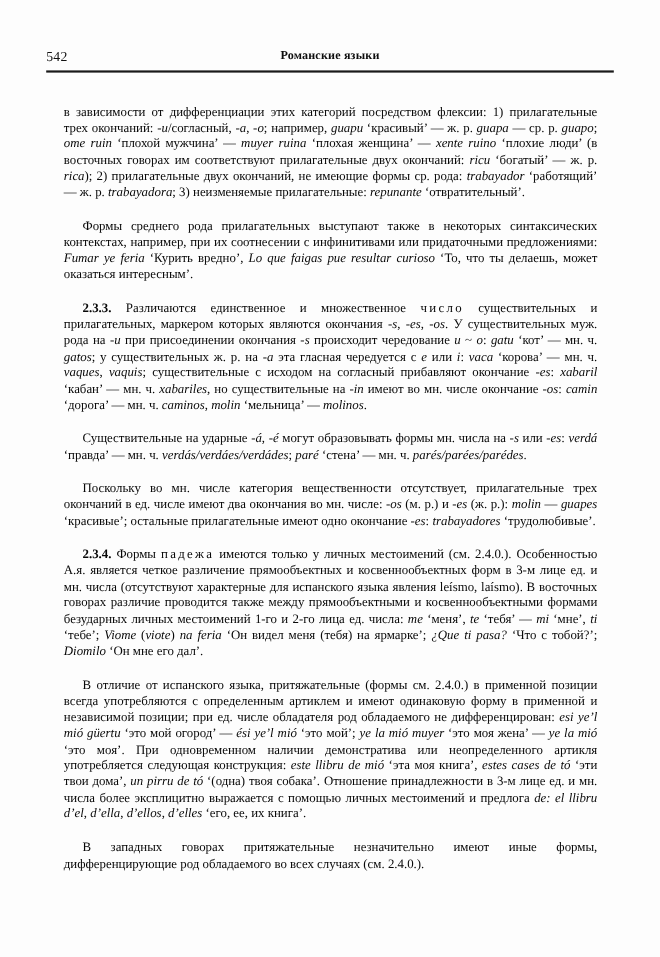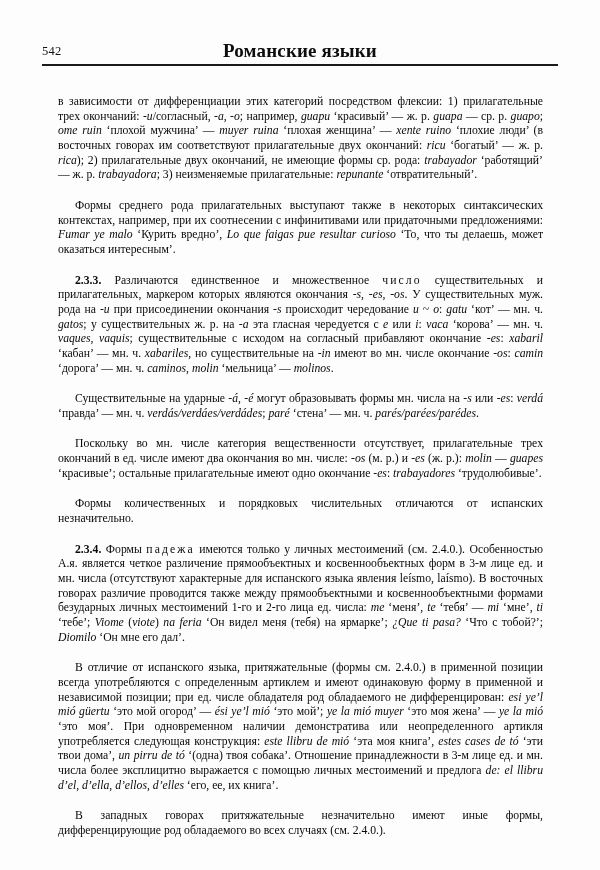--- a/index.html
+++ b/index.html
@@ -33,21 +33,21 @@
     font-size: 12.5px;
     font-weight: 400;
     letter-spacing: .2px;
     color: #111;
     width: 60px;
     flex: none;
   }
   .head-title {
     flex: 1;
     text-align: center;
-    font-size: 19px;
+    font-size: 11px;
     font-weight: bold;
     letter-spacing: .15px;
     color: #0d0d0d;
     margin-left: -60px;
   }
   .head-rule {
     position: absolute;
     left: 42px;
     top: 64px;
     width: 516px;
@@ -89,23 +89,22 @@
 
   <div class="running-head">
     <span class="folio">542</span>
     <span class="head-title">Романские языки</span>
   </div>
 
   <div class="head-rule"></div>
 
   <div class="body-text">
       <p class="para">в зависимости от дифференциации этих категорий посредством флексии: 1) прилагательные трех окончаний: <i>-u</i>/согласный, <i>-a</i>, <i>-o</i>; например, <i>guapu</i> ‘красивый’ — ж. р. <i>guapa</i> — ср. р. <i>guapo</i>; <i>ome ruin</i> ‘плохой мужчина’ — <i>muyer ruina</i> ‘плохая женщина’ — <i>xente ruino</i> ‘плохие люди’ (в восточных говорах им соответствуют прилагательные двух окончаний: <i>ricu</i> ‘богатый’ — ж. р. <i>rica</i>); 2) прилагательные двух окончаний, не имеющие формы ср. рода: <i>trabayador</i> ‘работящий’ — ж. р. <i>trabayadora</i>; 3) неизменяемые прилагательные: <i>repunante</i> ‘отвратительный’.</p>
-      <p class="para indent">Формы среднего рода прилагательных выступают также в некоторых синтаксических контекстах, например, при их соотнесении с инфинитивами или придаточными предложениями: <i>Fumar ye malo</i> ‘Курить вредно’, <i>Lo que faigas pue resultar curioso</i> ‘То, что ты делаешь, может оказаться интересным’.</p>
+      <p class="para indent">Формы среднего рода прилагательных выступают также в некоторых синтаксических контекстах, например, при их соотнесении с инфинитивами или придаточными предложениями: <i>Fumar ye feria</i> ‘Курить вредно’, <i>Lo que faigas pue resultar curioso</i> ‘То, что ты делаешь, может оказаться интересным’.</p>
       <p class="para indent"><b>2.3.3.</b> Различаются единственное и множественное <span class="sp">число</span> существительных и прилагательных, маркером которых являются окончания <i>-s</i>, <i>-es</i>, <i>-os</i>. У существительных муж. рода на <i>-u</i> при присоединении окончания <i>-s</i> происходит чередование <i>u</i> ~ <i>o</i>: <i>gatu</i> ‘кот’ — мн. ч. <i>gatos</i>; у существительных ж. р. на <i>-a</i> эта гласная чередуется с <i>e</i> или <i>i</i>: <i>vaca</i> ‘корова’ — мн. ч. <i>vaques</i>, <i>vaquis</i>; существительные с исходом на согласный прибавляют окончание <i>-es</i>: <i>xabaril</i> ‘кабан’ — мн. ч. <i>xabariles</i>, но существительные на <i>-in</i> имеют во мн. числе окончание <i>-os</i>: <i>camin</i> ‘дорога’ — мн. ч. <i>caminos</i>, <i>molin</i> ‘мельница’ — <i>molinos</i>.</p>
       <p class="para indent">Существительные на ударные <i>-á</i>, <i>-é</i> могут образовывать формы мн. числа на <i>-s</i> или <i>-es</i>: <i>verdá</i> ‘правда’ — мн. ч. <i>verdás/verdáes/verdádes</i>; <i>paré</i> ‘стена’ — мн. ч. <i>parés/parées/parédes</i>.</p>
       <p class="para indent">Поскольку во мн. числе категория вещественности отсутствует, прилагательные трех окончаний в ед. числе имеют два окончания во мн. числе: <i>-os</i> (м. р.) и <i>-es</i> (ж. р.): <i>molin</i> — <i>guapes</i> ‘красивые’; остальные прилагательные имеют одно окончание <i>-es</i>: <i>trabayadores</i> ‘трудолюбивые’.</p>
-      <p class="para indent">Формы количественных и порядковых числительных отличаются от испанских незначительно.</p>
       <p class="para indent"><b>2.3.4.</b> Формы <span class="sp">падежа</span> имеются только у личных местоимений (см. 2.4.0.). Особенностью А.я. является четкое различение прямообъектных и косвеннообъектных форм в 3-м лице ед. и мн. числа (отсутствуют характерные для испанского языка явления leísmo, laísmo). В восточных говорах различие проводится также между прямообъектными и косвеннообъектными формами безударных личных местоимений 1-го и 2-го лица ед. числа: <i>me</i> ‘меня’, <i>te</i> ‘тебя’ — <i>mi</i> ‘мне’, <i>ti</i> ‘тебе’; <i>Viome</i> (<i>viote</i>) <i>na feria</i> ‘Он видел меня (тебя) на ярмарке’; <i>¿Que ti pasa?</i> ‘Что с тобой?’; <i>Diomilo</i> ‘Он мне его дал’.</p>
       <p class="para indent">В отличие от испанского языка, притяжательные (формы см. 2.4.0.) в применной позиции всегда употребляются с определенным артиклем и имеют одинаковую форму в применной и независимой позиции; при ед. числе обладателя род обладаемого не дифференцирован: <i>esi ye’l mió güertu</i> ‘это мой огород’ — <i>ési ye’l mió</i> ‘это мой’; <i>ye la mió muyer</i> ‘это моя жена’ — <i>ye la mió</i> ‘это моя’. При одновременном наличии демонстратива или неопределенного артикля употребляется следующая конструкция: <i>este llibru de mió</i> ‘эта моя книга’, <i>estes cases de tó</i> ‘эти твои дома’, <i>un pirru de tó</i> ‘(одна) твоя собака’. Отношение принадлежности в 3-м лице ед. и мн. числа более эксплицитно выражается с помощью личных местоимений и предлога <i>de: el llibru d’el</i>, <i>d’ella</i>, <i>d’ellos</i>, <i>d’elles</i> ‘его, ее, их книга’.</p>
       <p class="para indent">В западных говорах притяжательные незначительно имеют иные формы, дифференцирующие род обладаемого во всех случаях (см. 2.4.0.).</p>
     </div>
 
 </div>
 
 </body></html>

